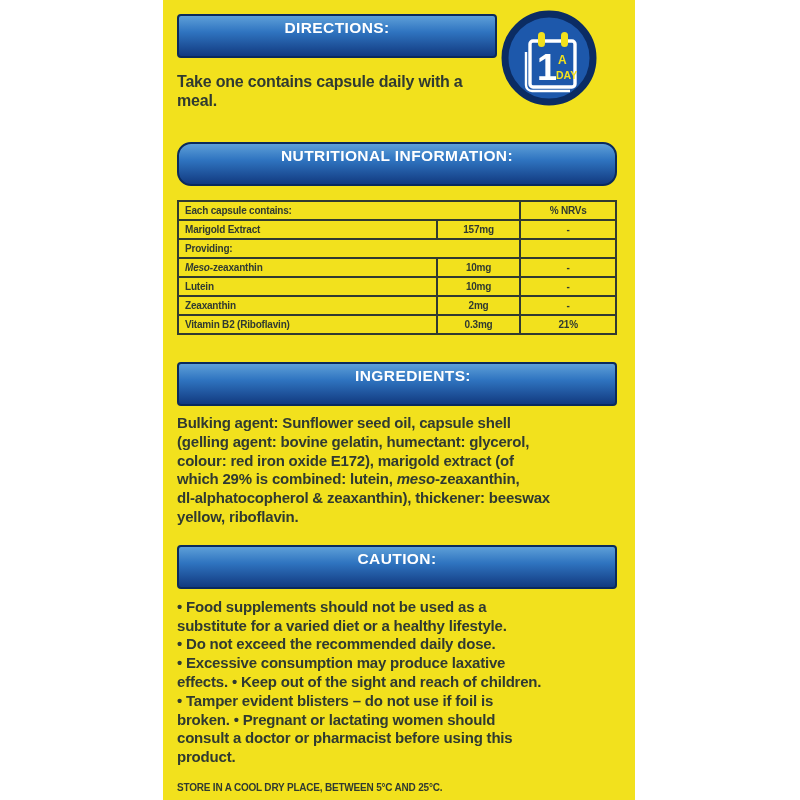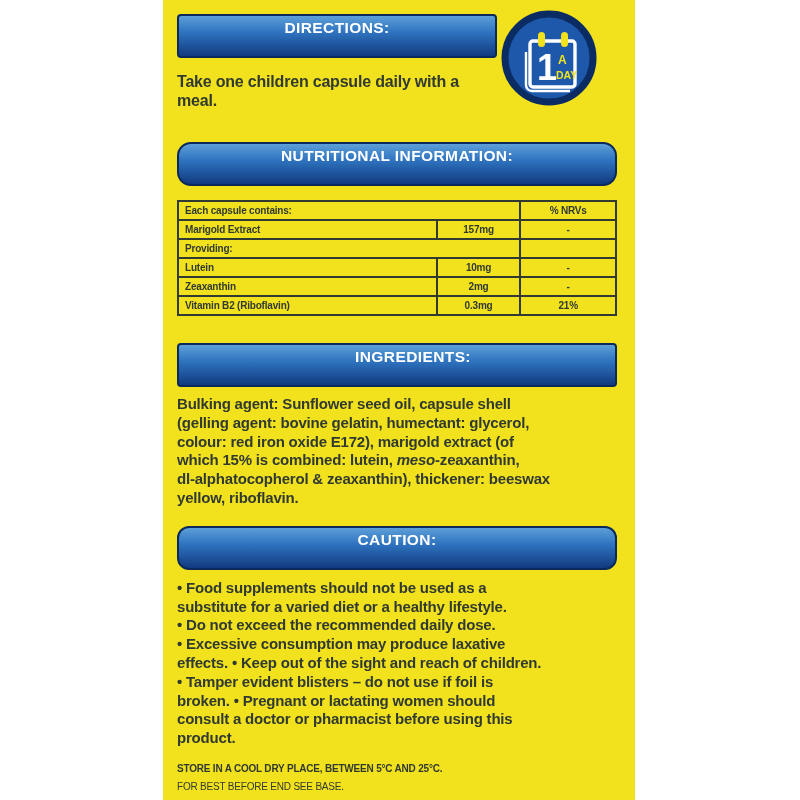--- a/index.html
+++ b/index.html
@@ -33,21 +33,21 @@
     border:2px solid #303a31; height:19px; padding:1px 6px;
     letter-spacing:-0.2px; white-space:nowrap;
   }
   td.indent { padding-left:18px; }
   td.c { text-align:center; }
   col.c1 { width:260px; } col.c2 { width:84px; } col.c3 { width:96px; }
 
   .ingr-bar { margin-top:27px;padding-left:32px; }
   .ingredients-text { margin-top:8px; }
 
-  .caution-bar { margin-top:18px;border-radius:12px; }
+  .caution-bar { margin-top:18px; }
   .caution-text { margin-top:9px; }
 
   .store-line1 { margin-top:15px; font-weight:700; font-size:10px; letter-spacing:-0.2px; }
   .store-line2 { margin-top:7px;  font-weight:400; font-size:10px; letter-spacing:-0.2px; }
 
   i { font-style:italic; }
 </style>
 </head>
 <body>
 
@@ -65,21 +65,21 @@
       <text x="48" y="72" text-anchor="middle" font-family="Liberation Sans, sans-serif" font-size="36" font-weight="bold" fill="#ffffff">1</text>
       <text x="59" y="56" font-family="Liberation Sans, sans-serif" font-size="12" font-weight="bold" fill="#f2e11d">A</text>
       <text x="57" y="71" font-family="Liberation Sans, sans-serif" font-size="10.5" font-weight="bold" fill="#f2e11d">DAY</text>
     </svg>
 
     <div class="content">
 
       <div class="bar directions-bar">
         <span>DIRECTIONS:</span>
       </div>
-      <div class="body-text directions-text">Take one children capsule daily with a
+      <div class="body-text directions-text">Take one contains capsule daily with a
 meal.</div>
 
       <div class="bar nutri-bar">
         <span>NUTRITIONAL INFORMATION:</span>
       </div>
 
       <table class="nutri">
         <colgroup>
             <col class="c1">
             <col class="c2">
@@ -93,20 +93,25 @@
         <tr>
           <td class="indent">Marigold Extract</td>
           <td class="c">157mg</td>
           <td class="c">-</td>
         </tr>
         <tr>
           <td colspan="2">Providing:</td>
           <td class="c"></td>
         </tr>
         <tr>
+          <td class="indent"><i>Meso</i><span>-zeaxanthin</span></td>
+          <td class="c">10mg</td>
+          <td class="c">-</td>
+        </tr>
+        <tr>
           <td class="indent">Lutein</td>
           <td class="c">10mg</td>
           <td class="c">-</td>
         </tr>
         <tr>
           <td class="indent">Zeaxanthin</td>
           <td class="c">2mg</td>
           <td class="c">-</td>
         </tr>
         <tr>
@@ -116,21 +121,21 @@
         </tr>
       </tbody>
         </table>
 
       <div class="bar ingr-bar">
         <span>INGREDIENTS:</span>
       </div>
       <div class="body-text ingredients-text"><span>Bulking agent: Sunflower seed oil, capsule shell
 (gelling agent: bovine gelatin, humectant: glycerol,
 colour: red iron oxide E172), marigold extract (of
-which 15% is combined: lutein, </span><i>meso</i><span>-zeaxanthin,
+which 29% is combined: lutein, </span><i>meso</i><span>-zeaxanthin,
 dl-alphatocopherol &amp; zeaxanthin), thickener: beeswax
 yellow, riboflavin.</span></div>
 
       <div class="bar caution-bar">
         <span>CAUTION:</span>
       </div>
       <div class="body-text caution-text">• Food supplements should not be used as a
 substitute for a varied diet or a healthy lifestyle.
 • Do not exceed the recommended daily dose.
 • Excessive consumption may produce laxative

